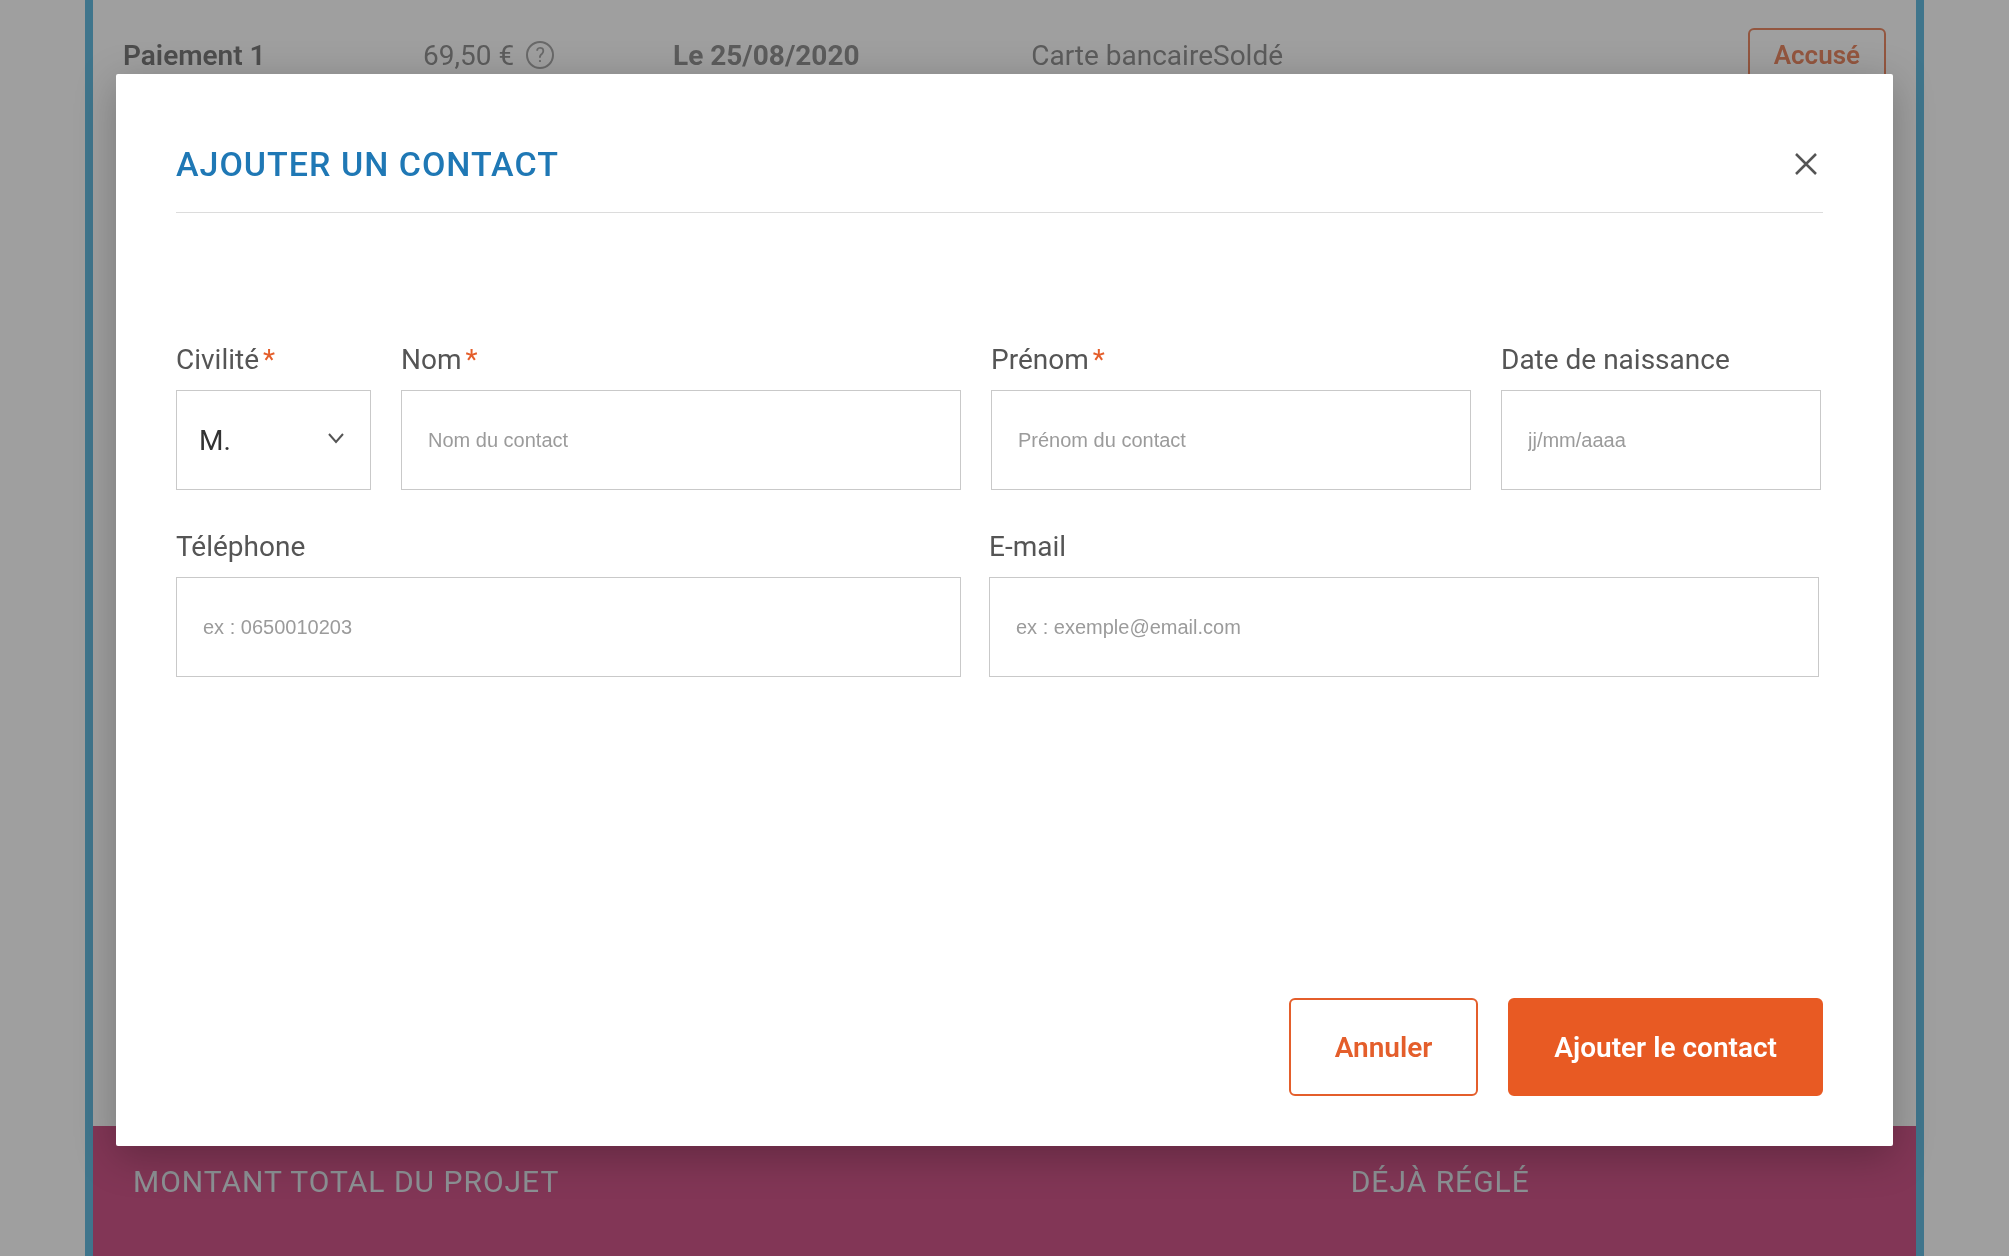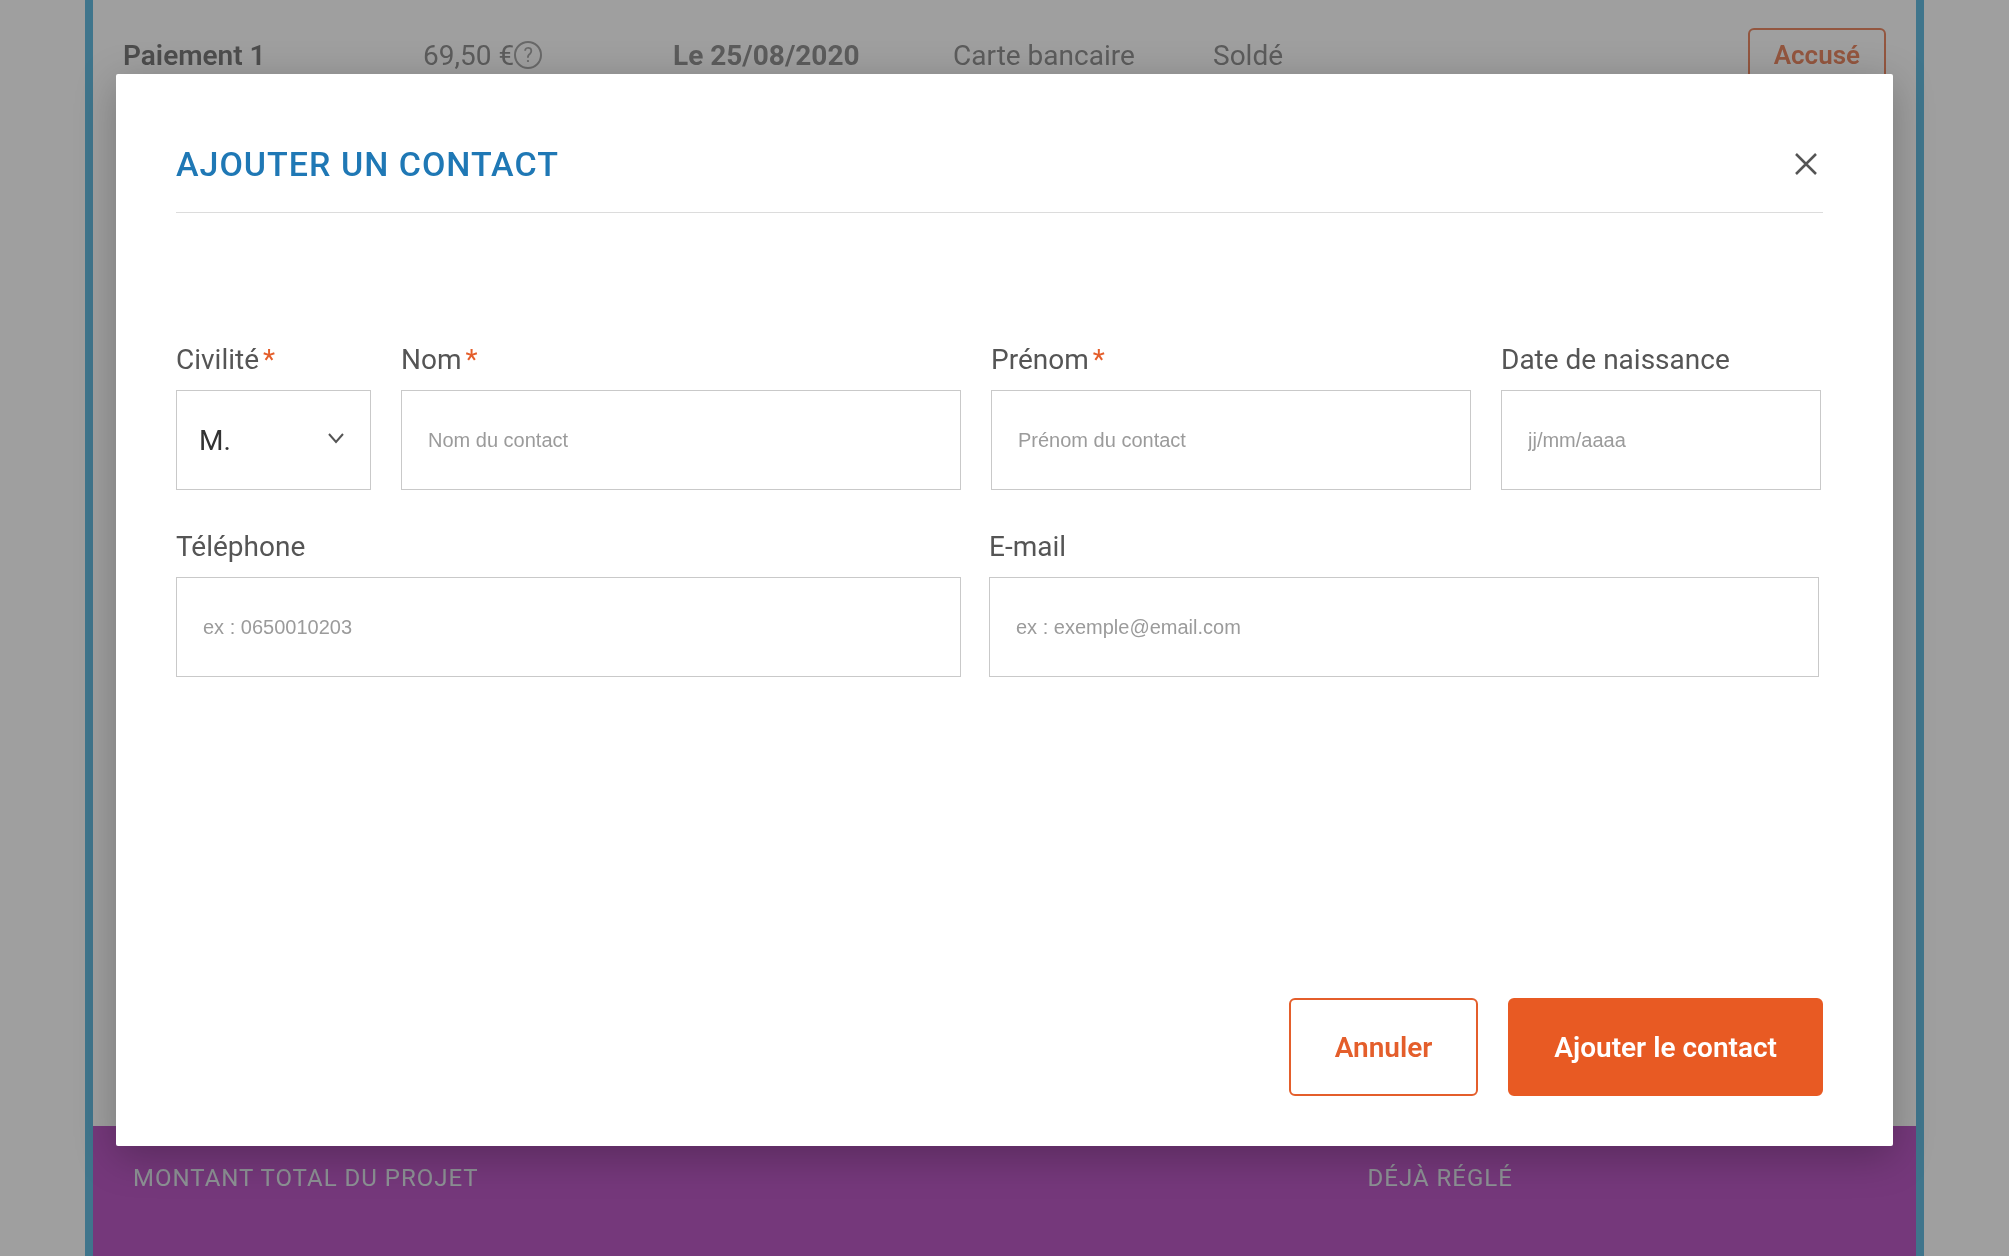--- a/index.html
+++ b/index.html
@@ -31,49 +31,49 @@
       top: 28px;
       left: 30px;
       right: 30px;
       display: flex;
       align-items: center;
       color: #4a4a4a;
       font-size: 28px;
       font-weight: 600;
     }
     .bg-row .col1 { width: 300px; }
-    .bg-row .col2 { width: 250px; display:flex; align-items:center; font-weight:400; color:#6a6a6a;}
+    .bg-row .col2 { width: 250px; display:flex; align-items:center; gap:12px; font-weight:400; color:#6a6a6a;}
     .bg-row .col3 { width: 280px; font-weight:700; color:#6a6a6a;}
-    .bg-row .col4 { width: 260px; font-weight:400; color:#6a6a6a;}
+    .bg-row .col4 { width: 260px; font-weight:400; color:#6a6a6a;text-align:right;}
     .bg-row .col5 { width: 220px; font-weight:400; color:#6a6a6a;}
     .bg-row .spacer { flex:1; }
     .bg-accuse {
       border: 2px solid #e45e2b;
       color: #e45e2b;
       padding: 10px 24px;
       border-radius: 6px;
       font-size: 26px;
       font-weight: 600;
     }
     .help-circle {
       width: 28px; height: 28px; border:2px solid #888; border-radius:50%;
       display:inline-flex; align-items:center; justify-content:center;
       font-size: 20px; color:#888;
     }
 
     .bg-footer {
       position: absolute;
       bottom: 0; left: 0; right: 0;
       height: 130px;
-      background: #a21caf;
+      background: #be185d;
       display: flex;
       align-items: flex-start;
       padding: 38px 40px 0 40px;
       color: #d6e0e6;
-      font-size: 24px;
+      font-size: 30px;
       letter-spacing: 1px;
       font-weight: 400;
     }
     .bg-footer .f1 { flex:1; text-align:left; }
     .bg-footer .f2 { flex:1; text-align:center; }
     .bg-footer .f3 { flex:1; text-align:right; }
 
     .dim-overlay {
       position: absolute; inset:0;
       background: rgba(80,80,80,0.55);

